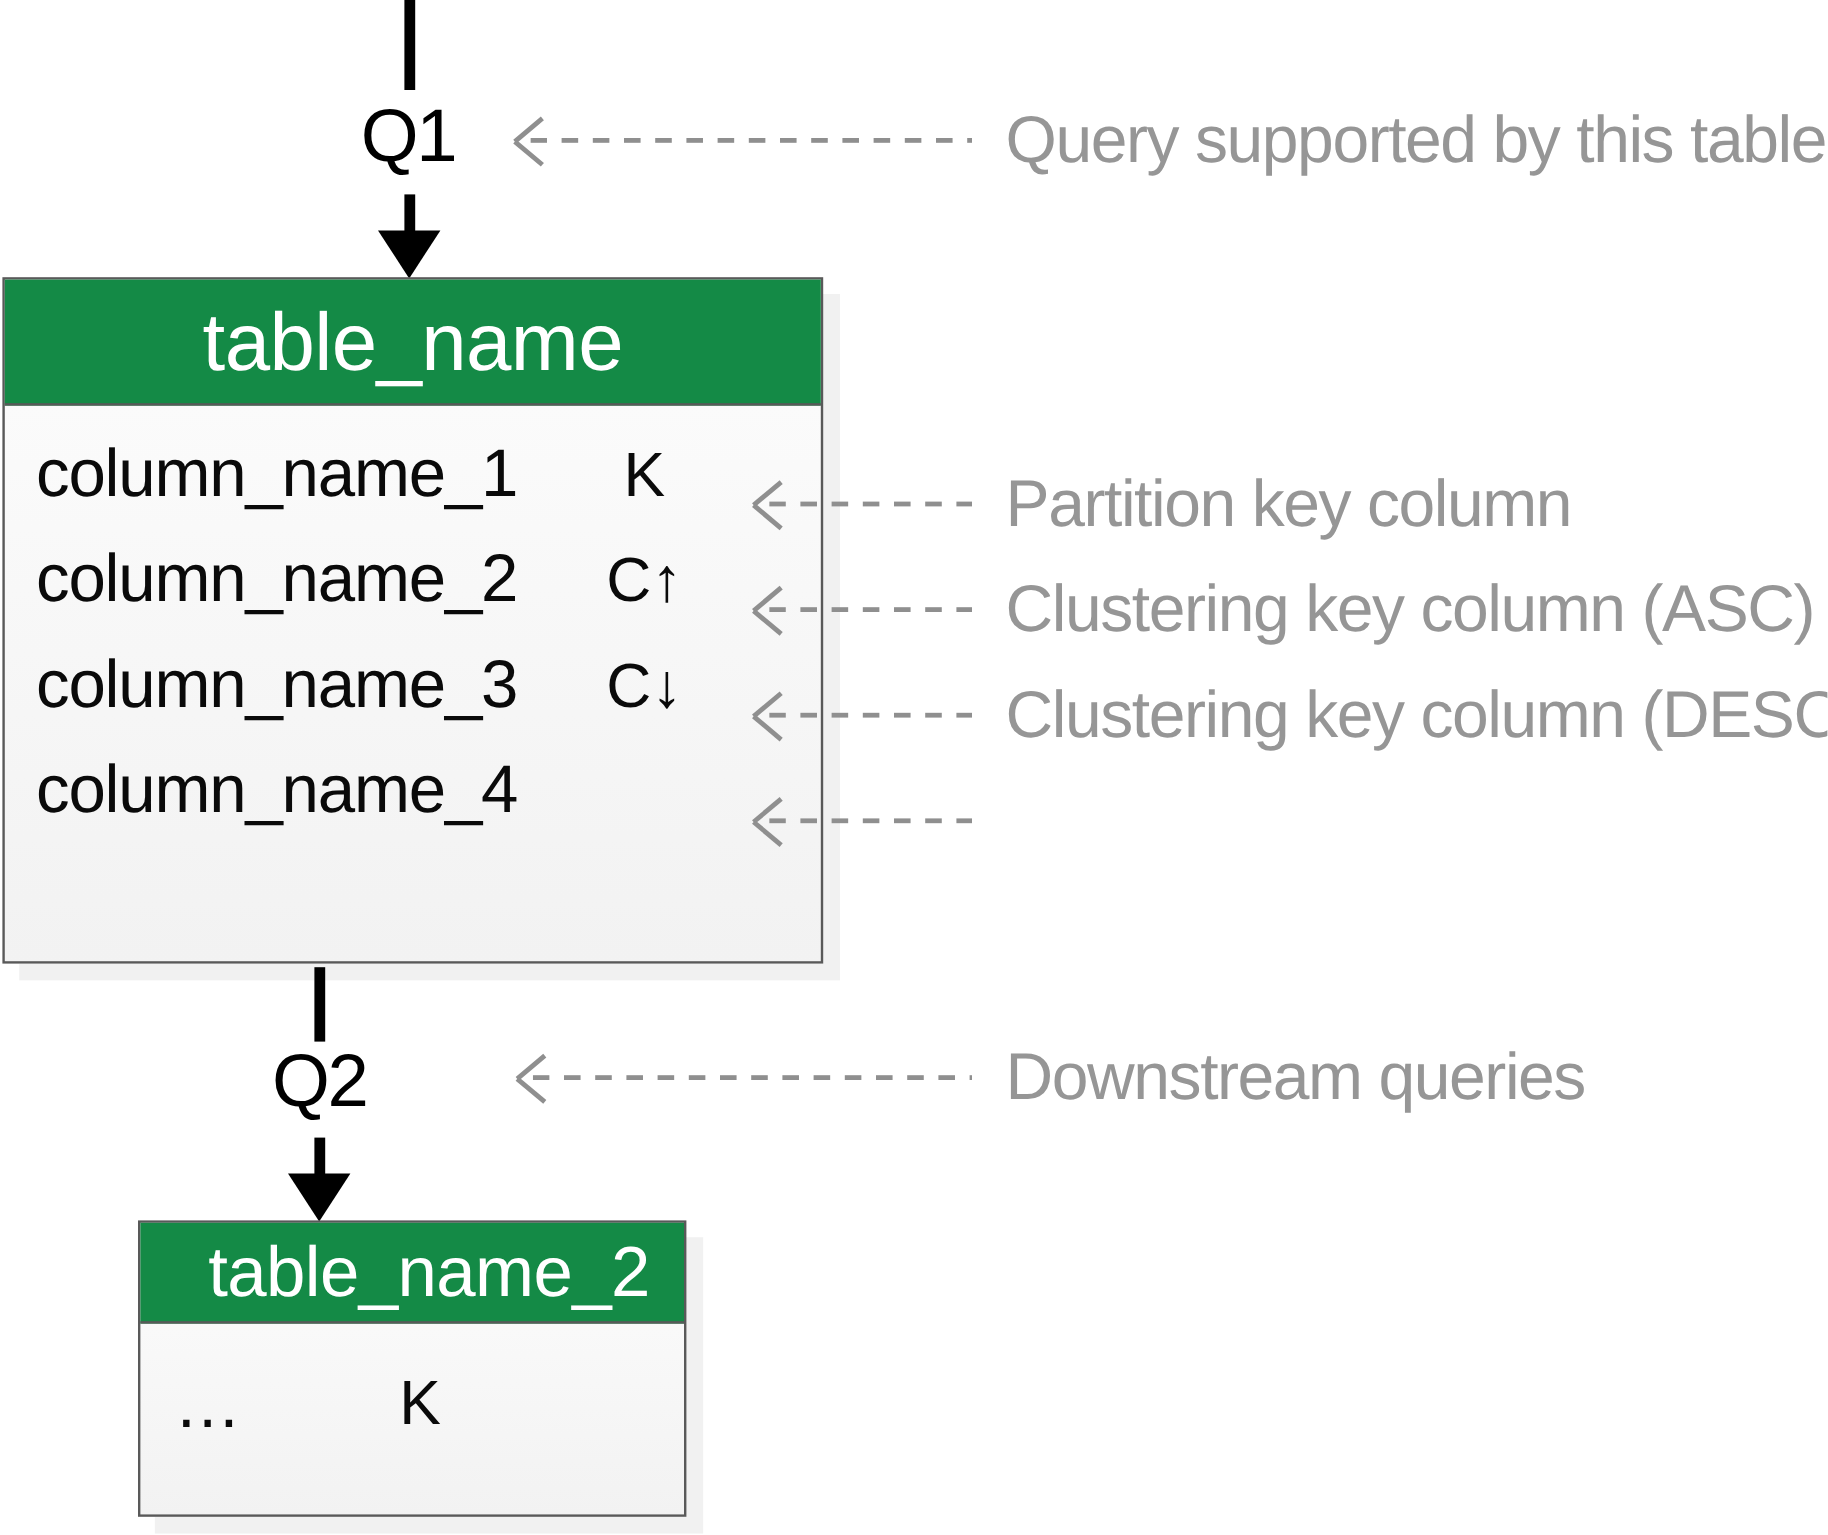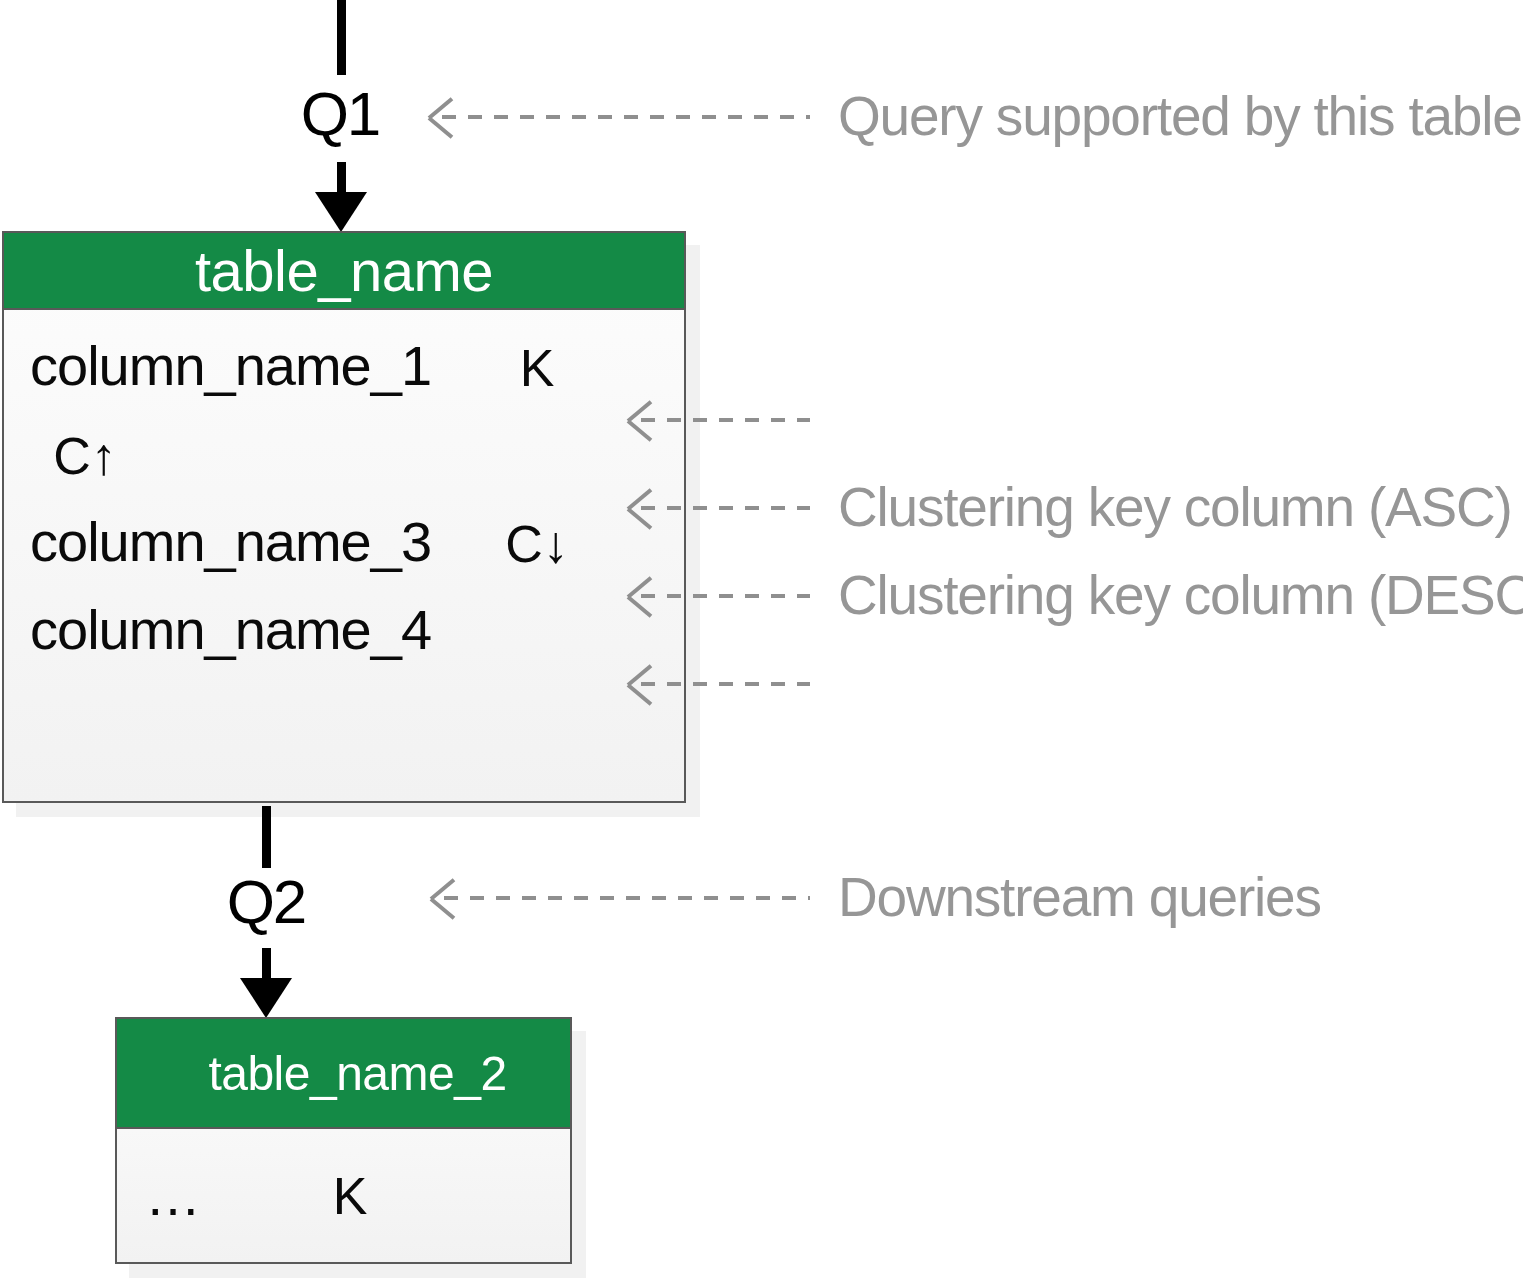--- a/index.html
+++ b/index.html
@@ -62,42 +62,42 @@
   }
 
   
   #main-table {
     left: 2px;
     top: 231px;
     width: 684px;
     height: 572px;
   }
   #main-table .tbl-header {
-    height: 77px;
-    font-size: 58px;
+    height: 105px;
+    font-size: 68px;
   }
   #main-table .row {
     height: 88px;
     padding-left: 26px;
     font-size: 56px;
     align-items: flex-end;
   }
   #main-table .col-name { width: 452px; }
   #main-table .col-key  { width: 110px; font-size: 52px; }
 
   
   #table-2 {
     left: 115px;
     top: 1017px;
     width: 457px;
     height: 247px;
   }
   #table-2 .tbl-header {
-    height: 110px;
-    font-size: 48px;
+    height: 84px;
+    font-size: 59px;
     padding-left: 28px;
   }
   #table-2 .row {
     height: 133px;
     padding-left: 28px;
     font-size: 56px;
   }
   #table-2 .col-name { width: 150px; letter-spacing: 2px;}
   #table-2 .col-key  { width: 110px; font-size: 52px; }
 
@@ -200,40 +200,42 @@
   <div class="tbl" id="main-table">
     <div class="tbl-header">table_name</div>
     <div class="tbl-body">
 
       <div class="row">
         <span class="col-name">column_name_1</span>
         <span class="col-key">K</span>
       </div>
 
       <div class="row">
+        <span class="col-name">column_name_2</span>
         <span class="col-key">C↑</span>
       </div>
 
       <div class="row">
         <span class="col-name">column_name_3</span>
         <span class="col-key">C↓</span>
       </div>
 
       <div class="row">
         <span class="col-name">column_name_4</span>
         <span class="col-key"></span>
       </div>
 
     </div>
   </div>
 
   <div class="dash-arrow" style="left:627px; top:405px; width:183px;">
     <div class="dash-head"></div>
     <div class="dash-line"></div>
   </div>
+  <div class="note" style="left:838px; top:387px;">Partition key column</div>
 
   <div class="dash-arrow" style="left:627px; top:493px; width:183px;">
     <div class="dash-head"></div>
     <div class="dash-line"></div>
   </div>
   <div class="note" style="left:838px; top:475px;">Clustering key column (ASC)</div>
 
   <div class="dash-arrow" style="left:627px; top:581px; width:183px;">
     <div class="dash-head"></div>
     <div class="dash-line"></div>

